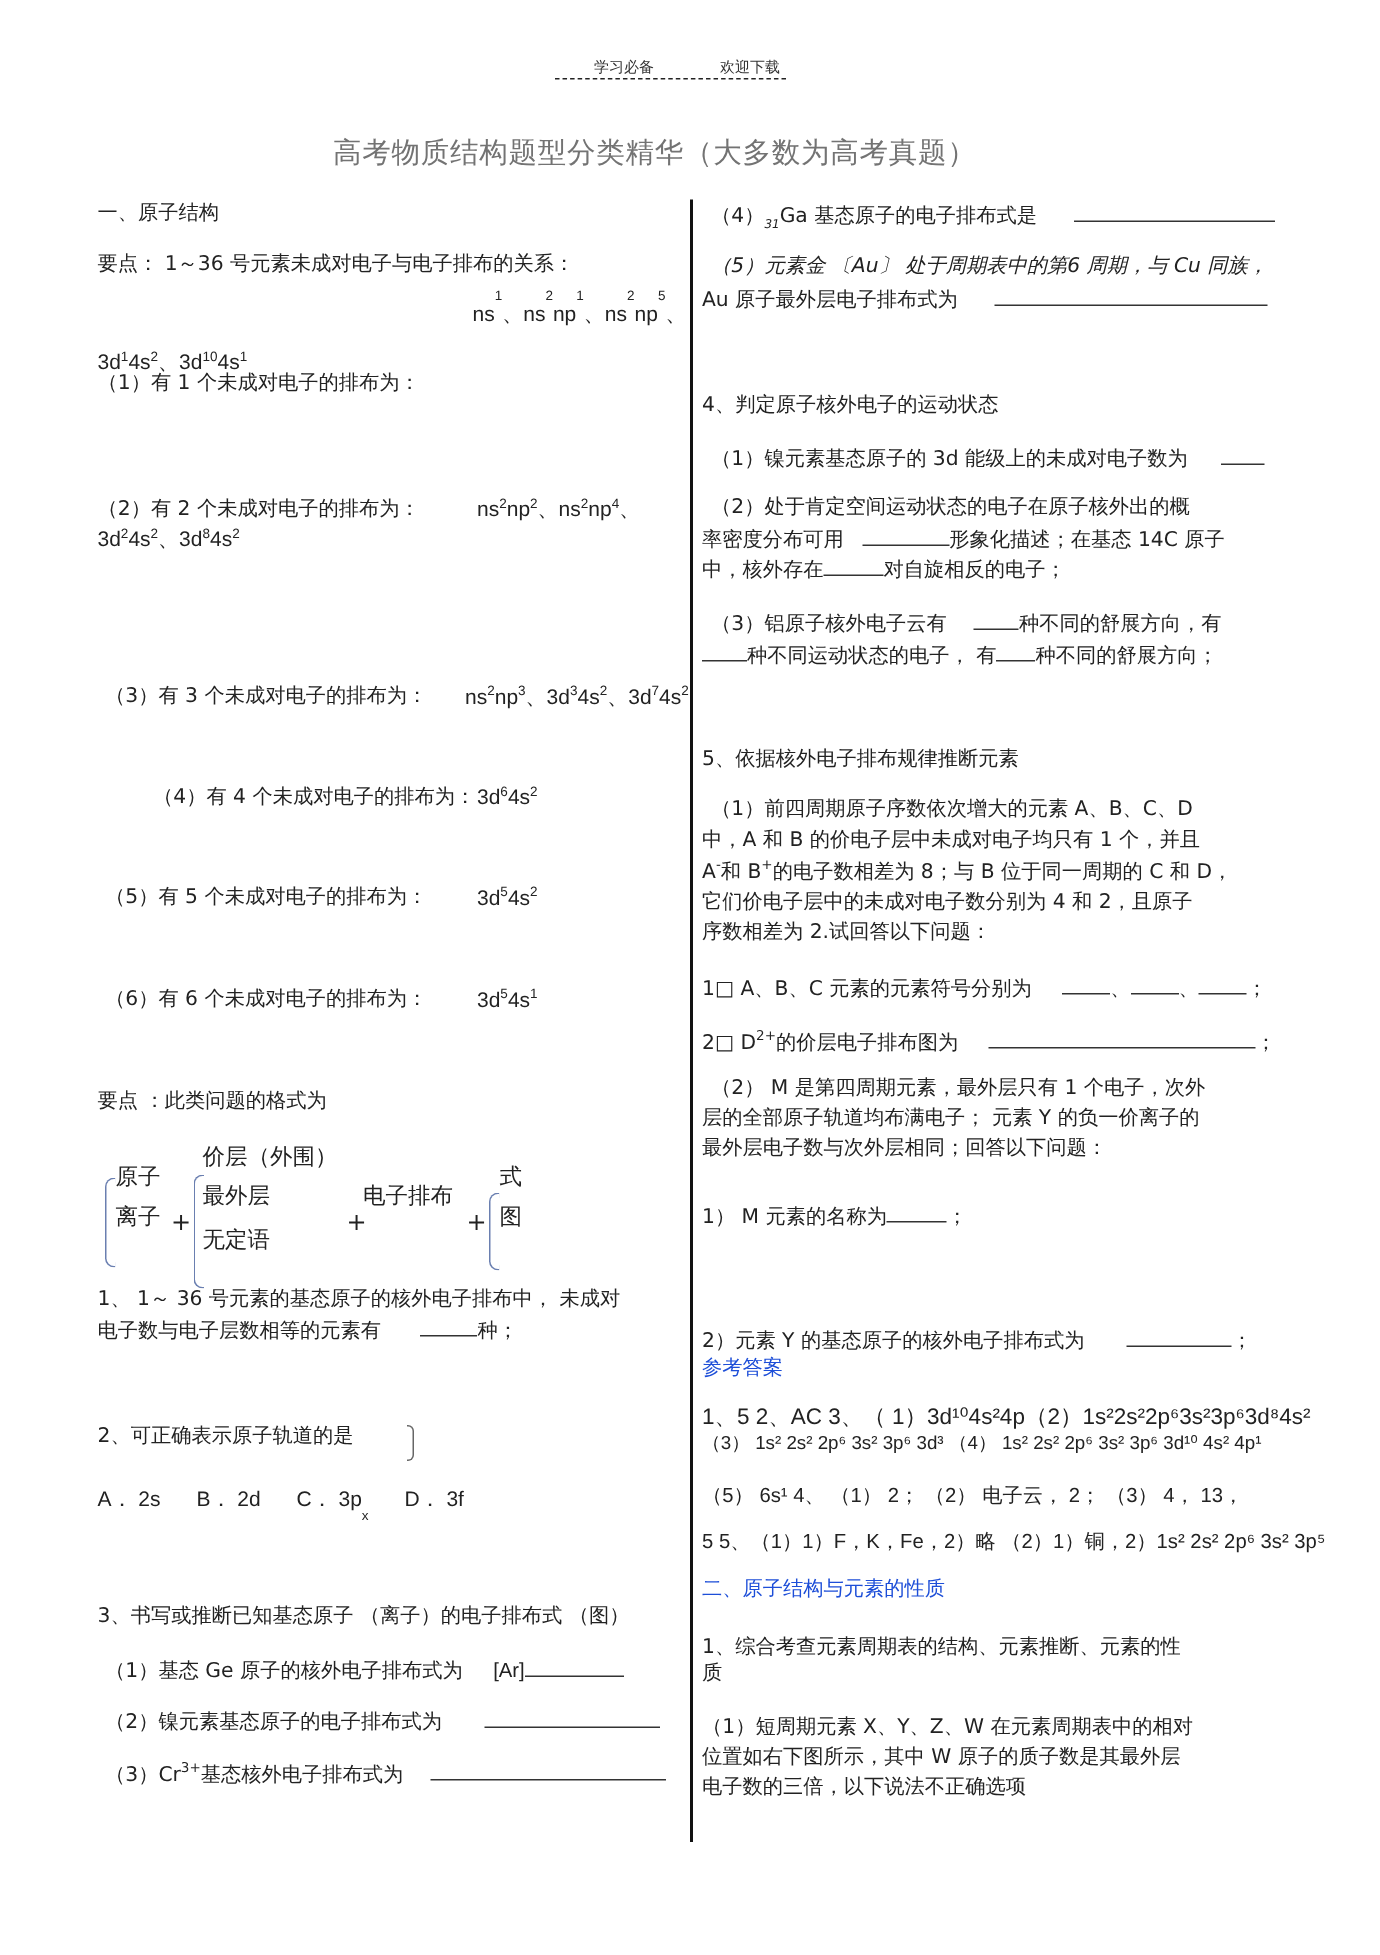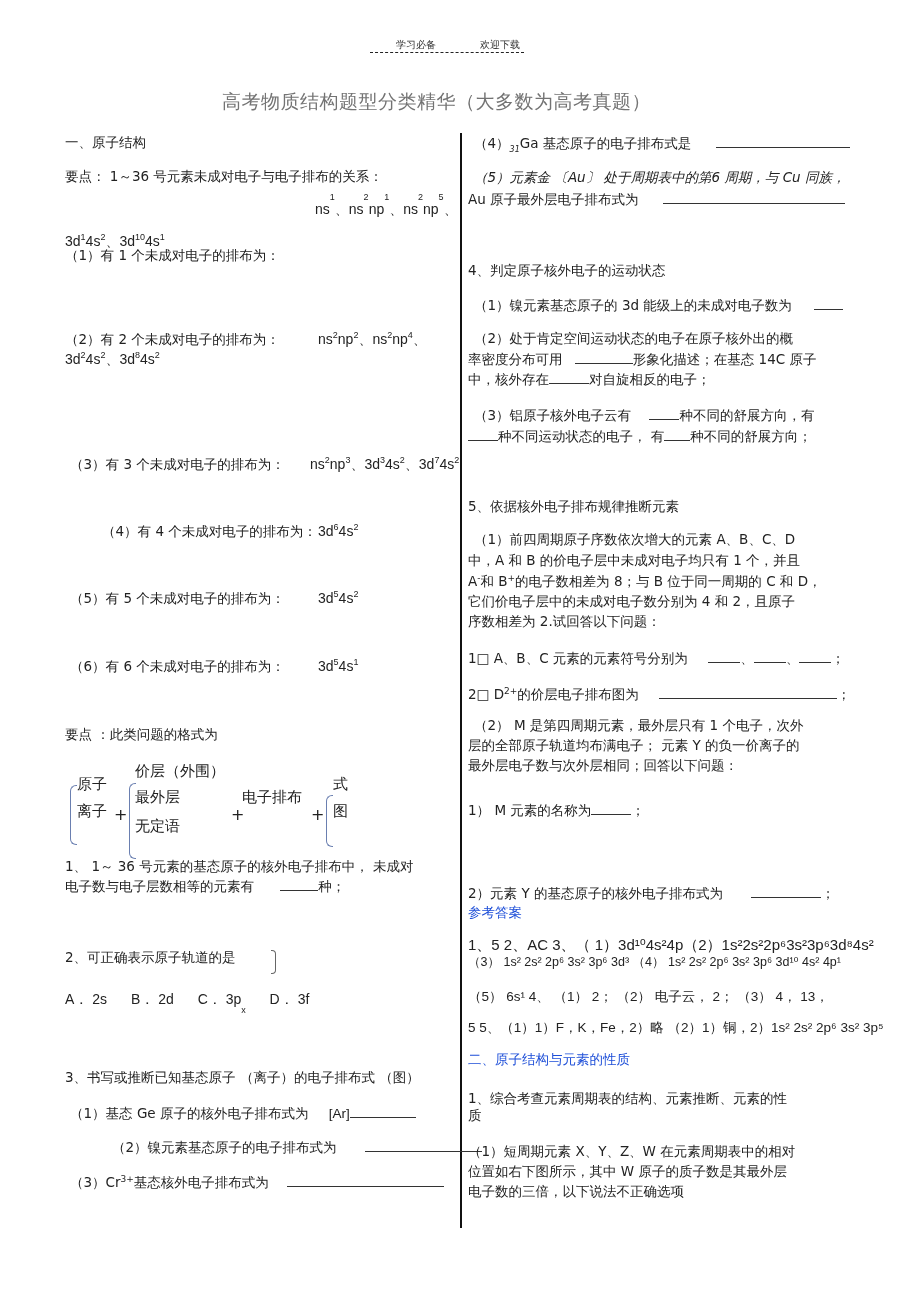--- a/index.html
+++ b/index.html
@@ -96,21 +96,21 @@
   <span style="margin-left:20px;"><span>B．</span> <span>2d</span></span>
   <span style="margin-left:20px;"><span>C．</span> <span>3p</span><sub style="position:relative;top:5px;">x</sub></span>
   <span style="margin-left:20px;"><span>D．</span> <span>3f</span></span>
 </div>
 
 <div class="abs t" style="left:65px;top:1068px;">3、书写或推断已知基态原子    （离子）的电子排布式 （图）</div>
 <div class="abs t" style="left:70px;top:1103px;">
   <span>（1）基态  Ge 原子的核外电子排布式为</span>
   <span class="lat" style="margin-left:16px;">[Ar]</span><span class="blank" style="width:66px;"></span>
 </div>
-<div class="abs t" style="left:70px;top:1137px;margin-left:42px;">
+<div class="abs t" style="left:70px;top:1137px;">
   <span>（2）镍元素基态原子的电子排布式为</span>
   <span class="blank" style="width:117px;margin-left:24px;"></span>
 </div>
 <div class="abs t" style="left:70px;top:1172px;">
   <span>（3）Cr</span><sup>3+</sup><span>基态核外电子排布式为</span>
   <span class="blank" style="width:157px;margin-left:14px;"></span>
 </div>
 
 <div class="abs t" style="left:474px;top:133px;">
   <span>（4）</span><sub style="font-size:8px;font-style:italic;">31</sub><span>Ga 基态原子的电子排布式是</span>

